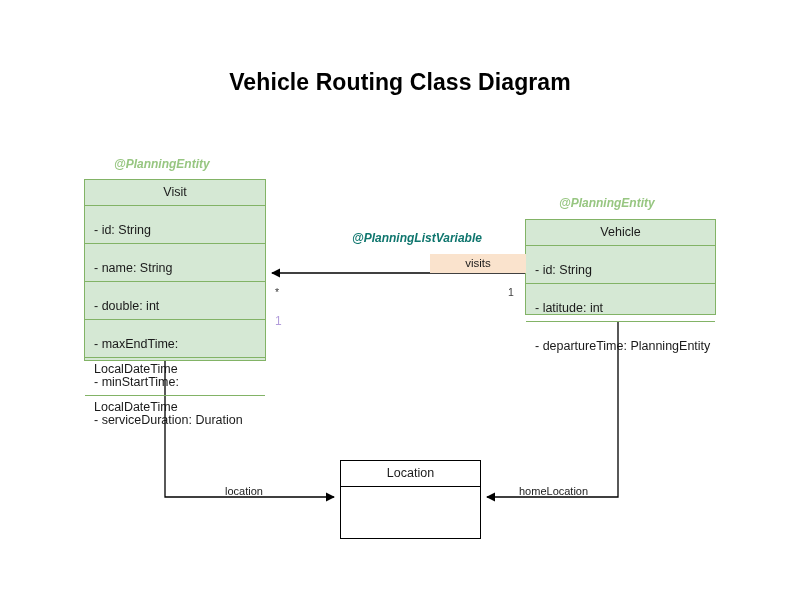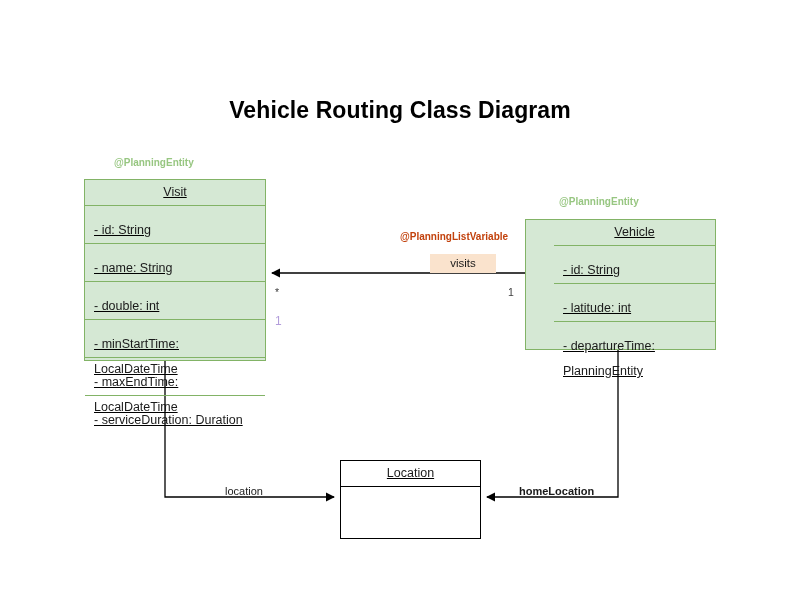--- a/index.html
+++ b/index.html
@@ -23,36 +23,35 @@
     left: 0;
     top: 0;
     width: 800px;
     height: 600px;
     pointer-events: none;
   }
 
   .diagram-title {
     position: absolute;
     left: 0;
-    top: 97px;
+    top: 69px;
     width: 800px;
     text-align: center;
     font-size: 23px;
     font-weight: bold;
     color: #000000;
     letter-spacing: 0.1px;
   }
 
   
   .uml-class {
     position: absolute;
     box-sizing: border-box;
     border: 1px solid #82b366;
     background: #d5e8d4;
-    text-decoration: underline;
   }
   .uml-class.plain {
     border: 1px solid #000000;
     background: #ffffff;
   }
   .uml-class-name {
     box-sizing: border-box;
     height: 26px;
     line-height: 25px;
     text-align: center;
@@ -78,26 +77,27 @@
   }
   .uml-class.plain .uml-attr {
     height: 26px;
     line-height: 25px;
     border-bottom: 1px solid #000000;
   }
 
   
   .annotation {
     position: absolute;
-    font-size: 10px;
+    font-size: 12px;
     font-weight: bold;
     white-space: nowrap;
+    font-style: italic;
   }
   .annotation.green { color: #97c681; }
-  .annotation.orange { color: #c2410c; margin-left: 48px; }
+  .annotation.orange { color: #0f766e; }
 
   
   .edge-label {
     position: absolute;
     font-size: 11px;
     color: #1a1a1a;
     white-space: nowrap;
   }
   .badge-label {
     position: absolute;
@@ -148,45 +148,45 @@
 
   <div class="diagram-title">Vehicle Routing Class Diagram</div>
 
   <div class="annotation green" style="left:114px; top:157px;">@PlanningEntity</div>
 
   <div class="uml-class" style="left:84px; top:179px; width:182px; height:182px;">
     <div class="uml-class-name">Visit</div>
     <div class="uml-attr">- id: String</div>
     <div class="uml-attr">- name: String</div>
     <div class="uml-attr">- double: int</div>
+    <div class="uml-attr">- maxEndTime: LocalDateTime</div>
     <div class="uml-attr">- minStartTime: LocalDateTime</div>
-    <div class="uml-attr">- maxEndTime: LocalDateTime</div>
     <div class="uml-attr">- serviceDuration: Duration</div>
   </div>
 
   <div class="annotation green" style="left:559px; top:196px;">@PlanningEntity</div>
 
-  <div class="uml-class" style="left:525px; top:219px; width:191px; height:131px;padding-left:28px;">
+  <div class="uml-class" style="left:525px; top:219px; width:191px; height:96px;">
     <div class="uml-class-name">Vehicle</div>
     <div class="uml-attr">- id: String</div>
     <div class="uml-attr">- latitude: int</div>
     <div class="uml-attr">- departureTime: PlanningEntity</div>
   </div>
 
   <div class="uml-class plain" style="left:340px; top:460px; width:141px; height:79px;">
     <div class="uml-class-name">Location</div>
   </div>
 
   <div class="annotation orange" style="left:352px; top:231px;">@PlanningListVariable</div>
 
-  <div class="badge-label" style="left:430px; top:254px; width:66px;">visits</div>
+  <div class="badge-label" style="left:430px; top:254px; width:96px;">visits</div>
 
   <div class="multiplicity" style="left:275px; top:286px;">*</div>
 
   <div class="multiplicity" style="left:508px; top:286px;">1</div>
 
   <div class="multiplicity muted" style="left:275px; top:314px;">1</div>
 
   <div class="edge-label" style="left:225px; top:485px;">location</div>
 
-  <div class="edge-label" style="left:519px; top:485px;font-weight:bold;">homeLocation</div>
+  <div class="edge-label" style="left:519px; top:485px;">homeLocation</div>
 
 </div>
 
 </body></html>

